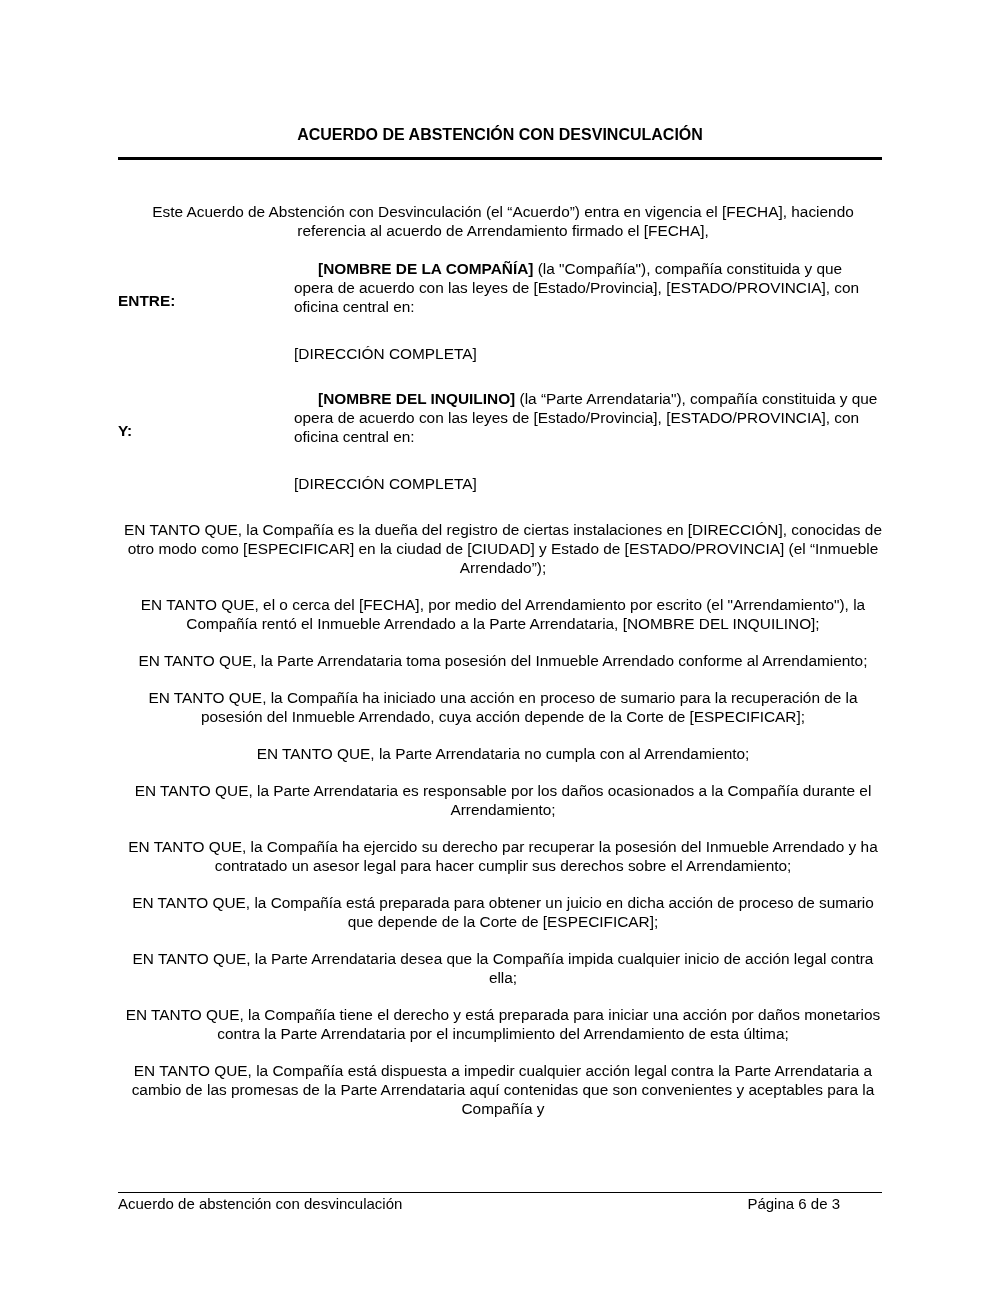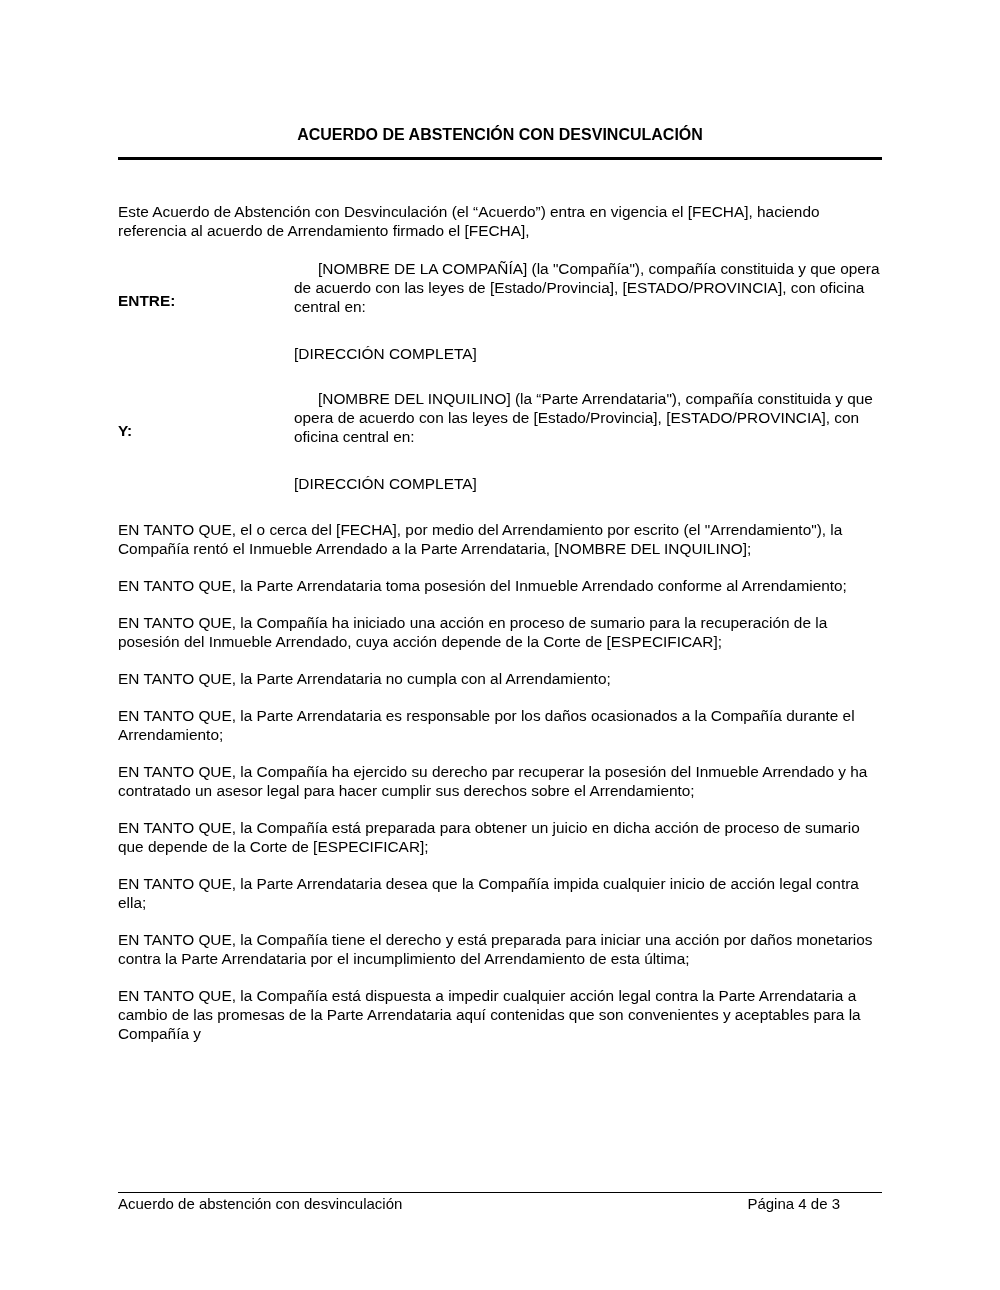--- a/index.html
+++ b/index.html
@@ -38,20 +38,21 @@
       top: 157px;
       height: 3px;
       background: #000000;
     }
     .body-text {
       position: absolute;
       left: 118px;
       width: 770px;
       font-size: 15.4px;
       line-height: 19px;
+      text-align: center;
     }
     .para {
       margin: 0 0 18px 0;
     }
     .intro { top: 202px; }
     .party-block {
       position: absolute;
       left: 118px;
       width: 770px;
       font-size: 15.4px;
@@ -63,21 +64,21 @@
       top: 0;
       font-weight: bold;
       margin-top: 32px;
     }
     .party-content {
       position: absolute;
       left: 176px;
       width: 590px;
       top: 0;
     }
-    .party-content .bold { font-weight: normal; padding-left: 24px; }
+    .party-content .bold { font-weight: bold; padding-left: 24px; }
     .party-content .addr { margin-top: 28px; }
     .party-entre { top: 259px; }
     .party-y { top: 389px; }
     .whereas { top: 520px; }
     .footer-rule {
       position: absolute;
       left: 118px;
       width: 764px;
       top: 1192px;
       height: 1px;
@@ -118,29 +119,30 @@
 
   <div class="party-block party-y">
     <div class="party-label">Y:</div>
     <div class="party-content">
       <div><span class="bold">[NOMBRE DEL INQUILINO]</span><span> (la “Parte Arrendataria"), compañía constituida y que opera de acuerdo con las leyes de [Estado/Provincia], [ESTADO/PROVINCIA], con oficina central en:</span></div>
       <div class="addr">[DIRECCIÓN COMPLETA]</div>
     </div>
   </div>
 
   <div class="body-text whereas">
+    <p class="para">EN TANTO QUE, la Compañía es la dueña del registro de ciertas instalaciones en [DIRECCIÓN], conocidas de otro modo como [ESPECIFICAR] en la ciudad de [CIUDAD] y Estado de [ESTADO/PROVINCIA] (el “Inmueble Arrendado”);</p>
     <p class="para">EN TANTO QUE, el o cerca del [FECHA], por medio del Arrendamiento por escrito (el "Arrendamiento"), la Compañía rentó el Inmueble Arrendado a la Parte Arrendataria, [NOMBRE DEL INQUILINO];</p>
     <p class="para">EN TANTO QUE, la Parte Arrendataria toma posesión del Inmueble Arrendado conforme al Arrendamiento;</p>
     <p class="para">EN TANTO QUE, la Compañía ha iniciado una acción en proceso de sumario para la recuperación de la posesión del Inmueble Arrendado, cuya acción depende de la Corte de [ESPECIFICAR];</p>
     <p class="para">EN TANTO QUE, la Parte Arrendataria no cumpla con al Arrendamiento;</p>
     <p class="para">EN TANTO QUE, la Parte Arrendataria es responsable por los daños ocasionados a la Compañía durante el Arrendamiento;</p>
     <p class="para">EN TANTO QUE, la Compañía ha ejercido su derecho par recuperar la posesión del Inmueble Arrendado y ha contratado un asesor legal para hacer cumplir sus derechos sobre el Arrendamiento;</p>
     <p class="para">EN TANTO QUE, la Compañía está preparada para obtener un juicio en dicha acción de proceso de sumario que depende de la Corte de [ESPECIFICAR];</p>
     <p class="para">EN TANTO QUE, la Parte Arrendataria desea que la Compañía impida cualquier inicio de acción legal contra ella;</p>
     <p class="para">EN TANTO QUE, la Compañía tiene el derecho y está preparada para iniciar una acción por daños monetarios contra la Parte Arrendataria por el incumplimiento del Arrendamiento de esta última;</p>
     <p class="para">EN TANTO QUE, la Compañía está dispuesta a impedir cualquier acción legal contra la Parte Arrendataria a cambio de las promesas de la Parte Arrendataria aquí contenidas que son convenientes y aceptables para la Compañía y</p>
   </div>
 
   <div class="footer-rule"></div>
   <div class="footer-left">Acuerdo de abstención con desvinculación</div>
-  <div class="footer-right">Página 4 de 3</div>
+  <div class="footer-right">Página 6 de 3</div>
 
 </div>
 
 </body></html>

